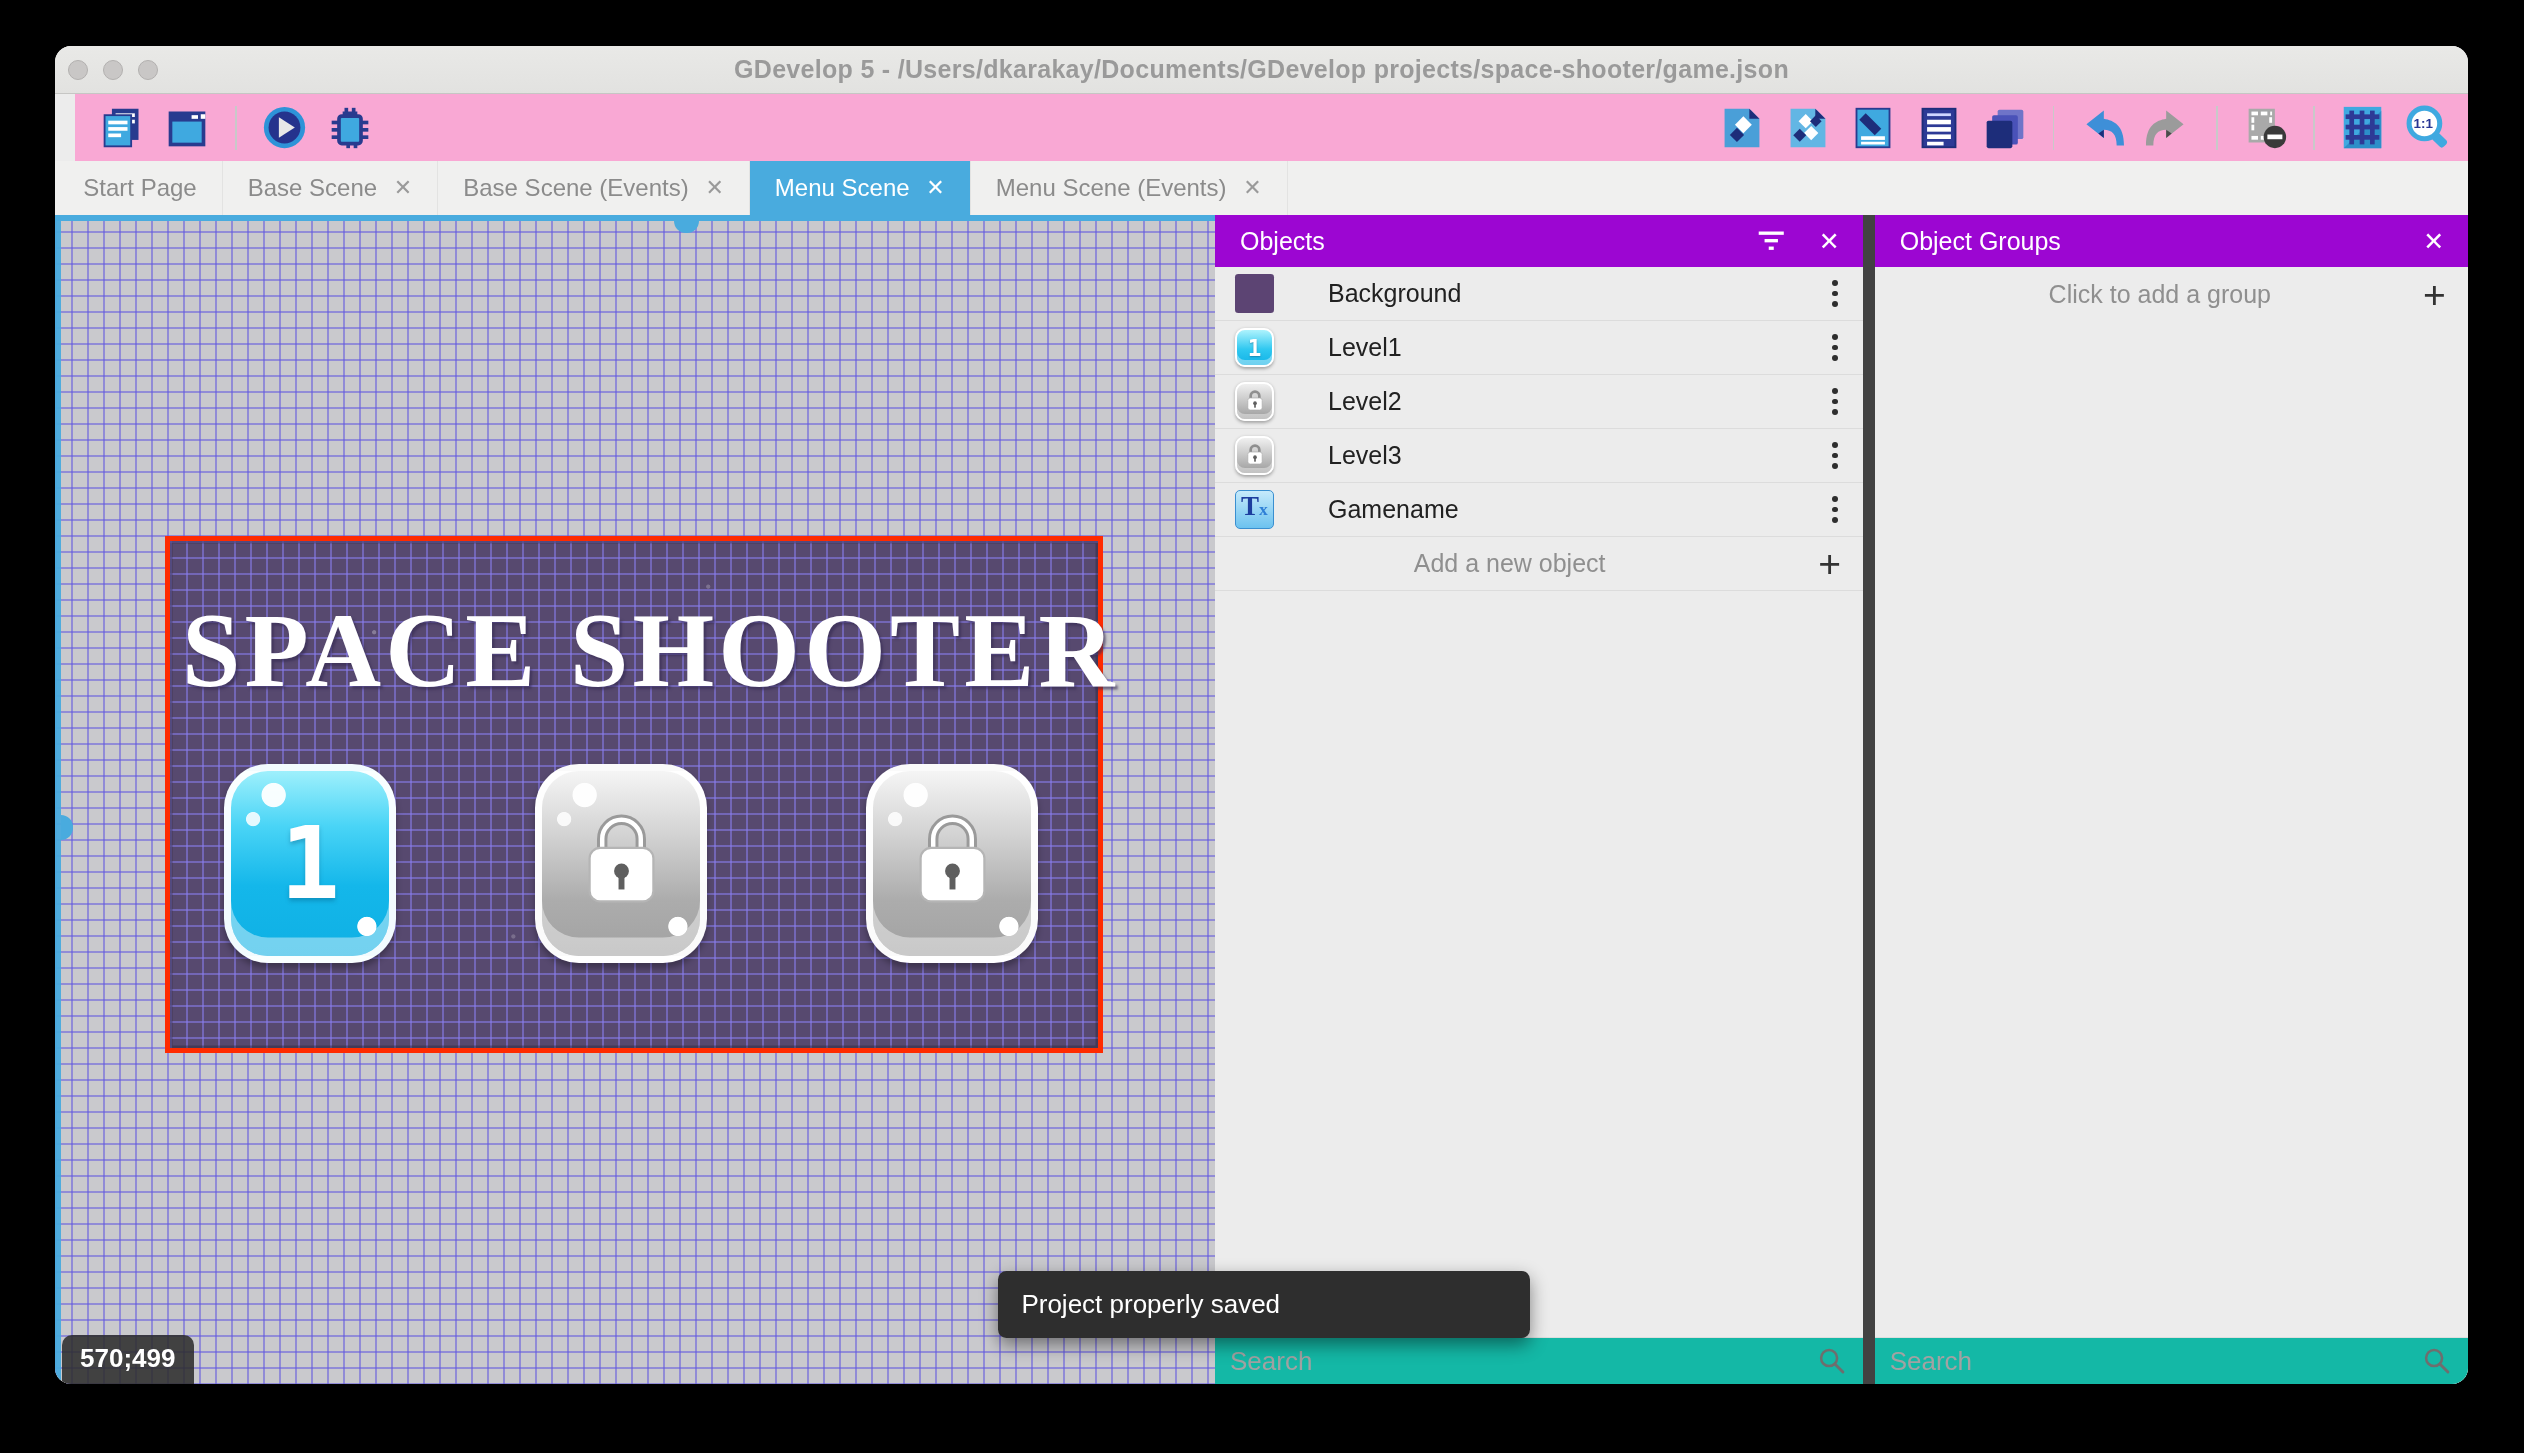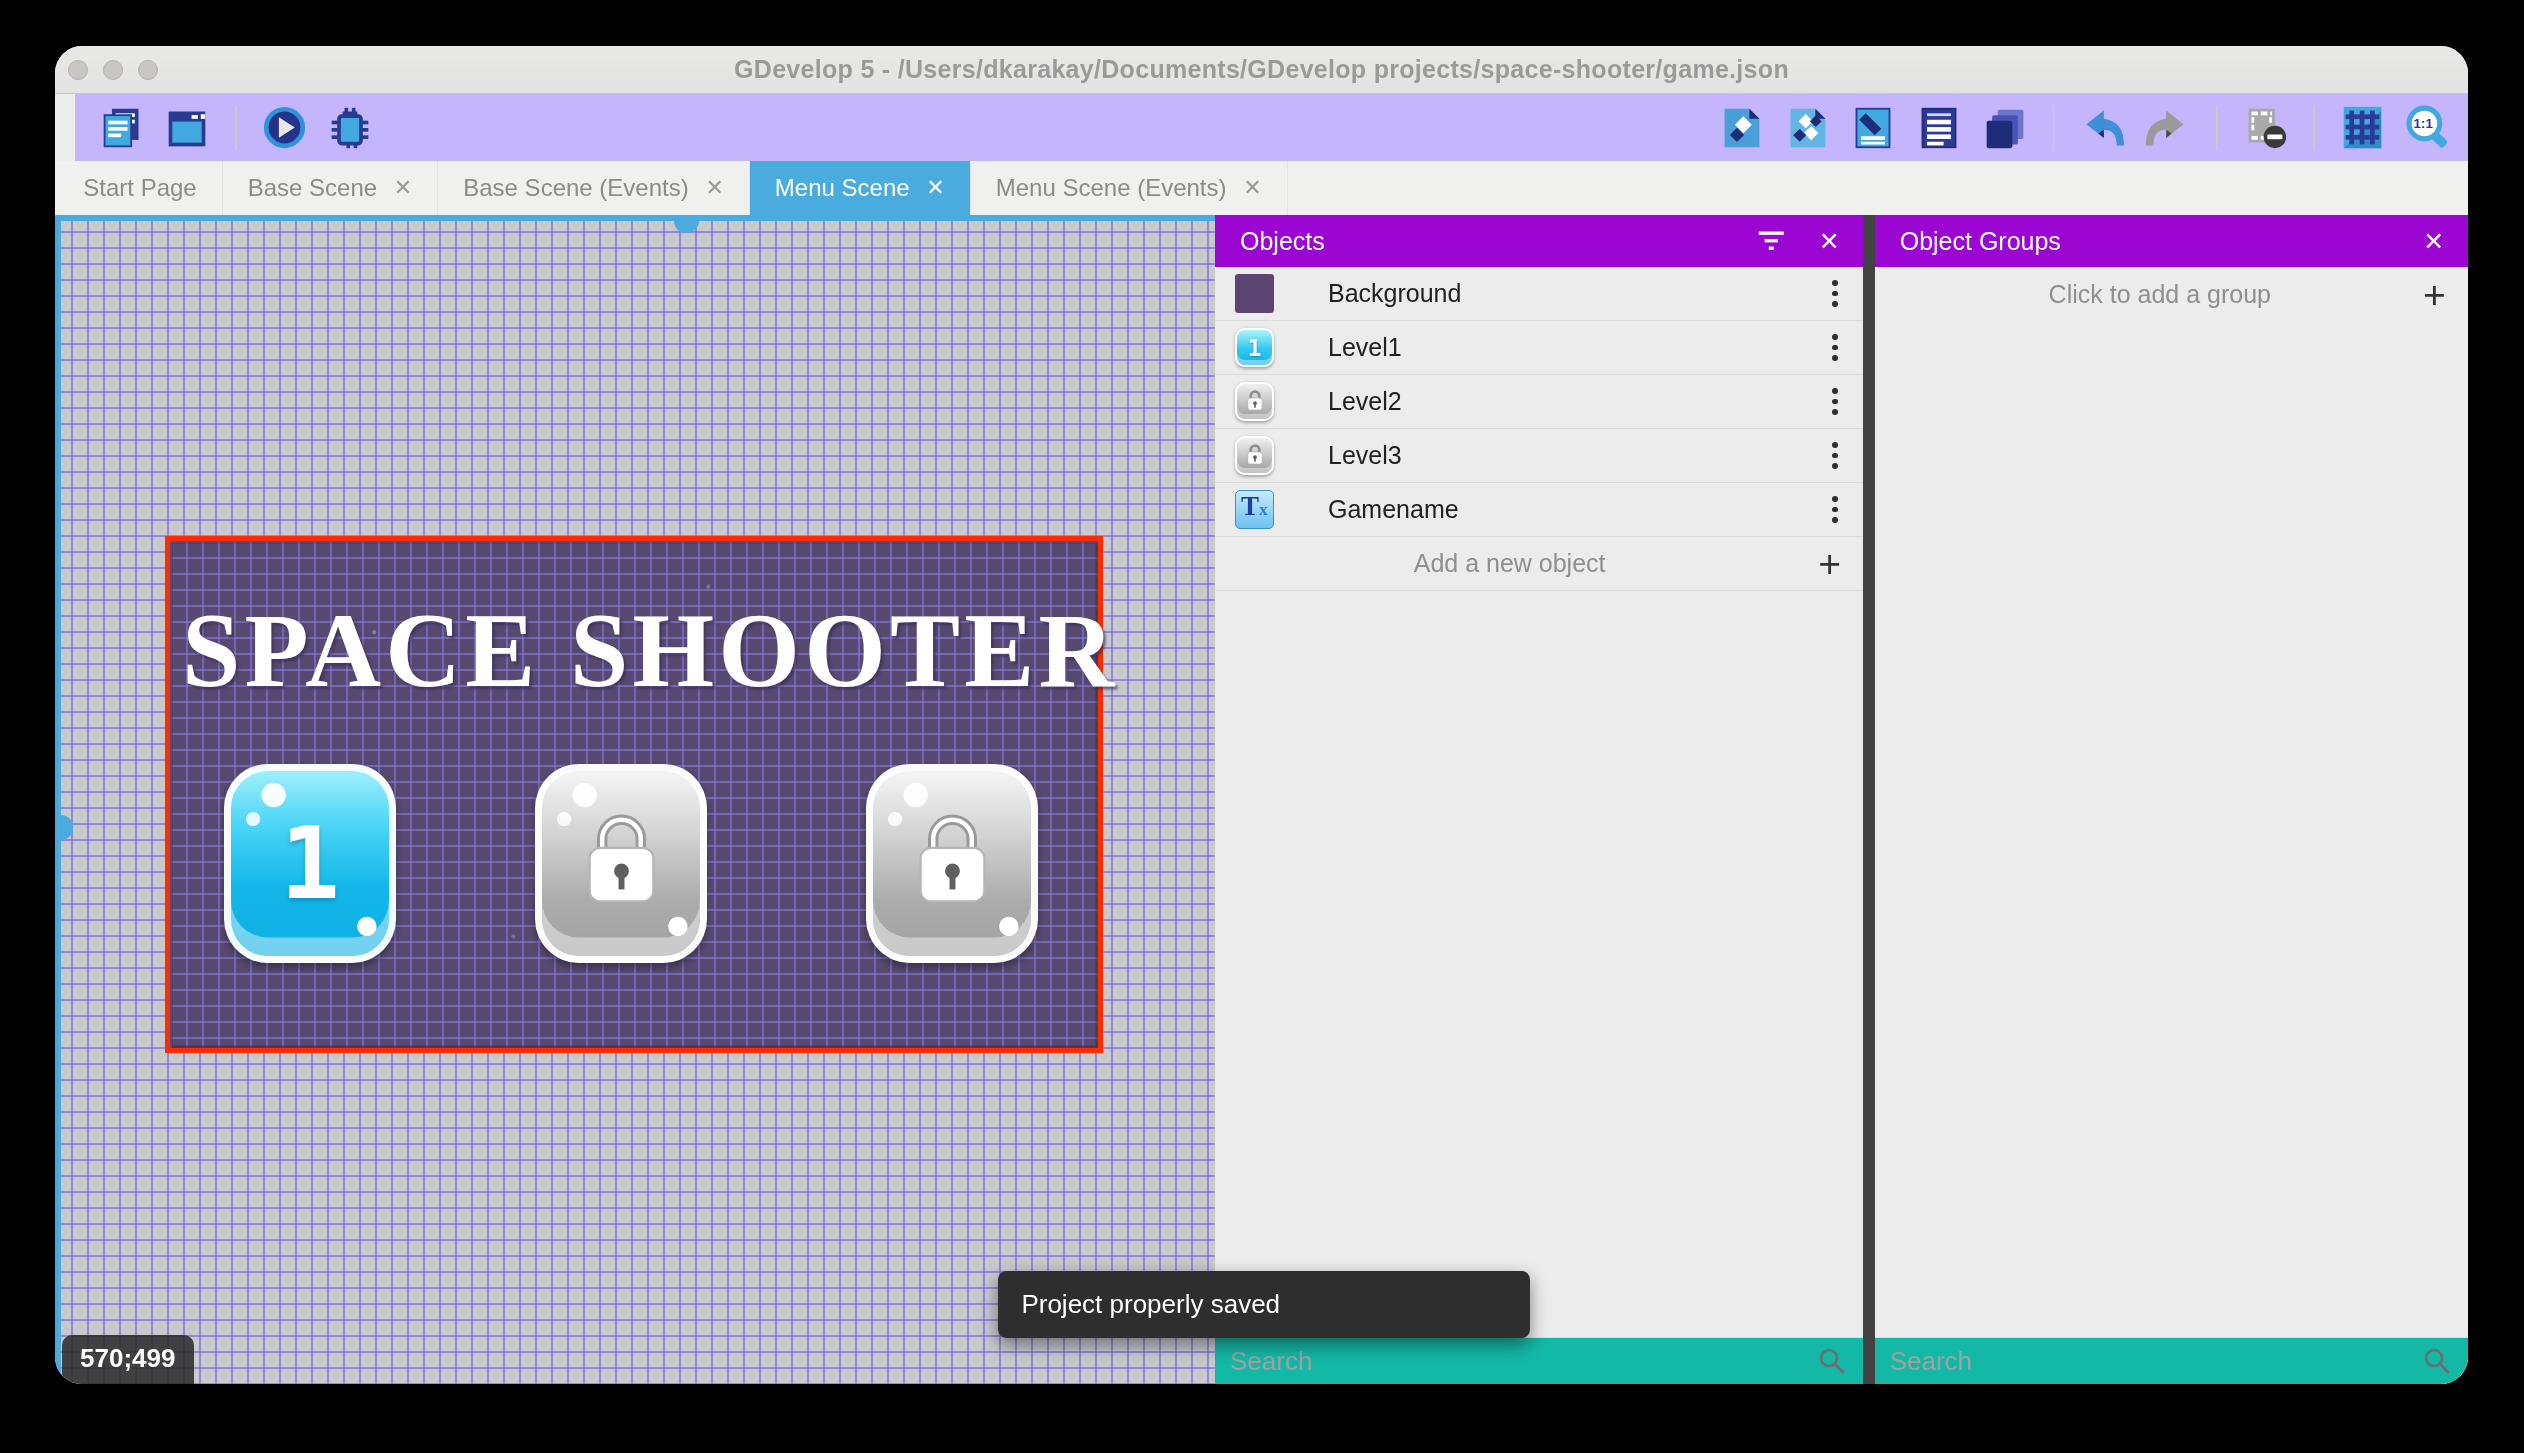--- a/index.html
+++ b/index.html
@@ -1,33 +1,33 @@
 <!DOCTYPE html>
 <html style="font-size:13.4px"><head>
 <meta charset="utf-8">
 <style>
   * { margin:0; padding:0; box-sizing:border-box; }
   html,body { width:2525px; height:1453px; background:#000; font-family:"Liberation Sans", sans-serif; overflow:hidden; }
 
   
   .window {
     position:absolute; left:55px; top:46px; width:2413px; height:1338px;
-    border-radius:27px; overflow:hidden; background:#ececec;
+    border-radius:16px; overflow:hidden; background:#ececec;
     box-shadow:0 30px 75px rgba(0,0,0,.6);
     display:flex; flex-direction:column;
   }
 
   
   .titlebar { height:48px; background:linear-gradient(#e9e9e7,#e2e2e0); border-bottom:0.8px solid #c6c6c4; position:relative; flex:none; display:flex; align-items:center; justify-content:center; }
   .traffic { position:absolute; left:12.6px; top:0; height:100%; display:flex; align-items:center; gap:15px; }
   .light { width:20px; height:20px; border-radius:50%; background:#c9c7c6; border:0.8px solid #b2b0af; }
   .win-title { font-size:25px; font-weight:600; color:#9a9a9a; letter-spacing:0.3px; }
 
   
-  .toolbar { height:67px; background:#c4b5fd; flex:none; display:flex; align-items:center; justify-content:space-between; padding:0 15px 0 22px;margin-left:20px; }
+  .toolbar { height:67px; background:#f9a8d4; flex:none; display:flex; align-items:center; justify-content:space-between; padding:0 15px 0 22px;margin-left:20px; }
   .tb-group { display:flex; align-items:center; gap:16.7px; }
   .tb-btn { width:49px; height:49px; display:flex; align-items:center; justify-content:center; }
   .tb-div { width:1.7px; height:44px; background:#c9c9c9; margin:0 6.7px; }
   .zoom-wrap { position:relative; width:49px; height:49px; }
   .zoom-label { position:absolute; left:5px; top:13.4px; width:28.5px; text-align:center; font-size:13.4px; font-weight:bold; color:#283593; }
 
   
   .tabbar { height:54px; background:#f0f0ef; flex:none; display:flex; align-items:stretch; padding-left:3.3px; }
   .tab { display:flex; align-items:center; gap:16.7px; padding:0 25px; font-size:24px; color:#8b8b8b; border-right:0.8px solid #e3e3e2; }
   .tab .tab-x { font-size:22px; color:#9a9a9a; line-height:1; }

